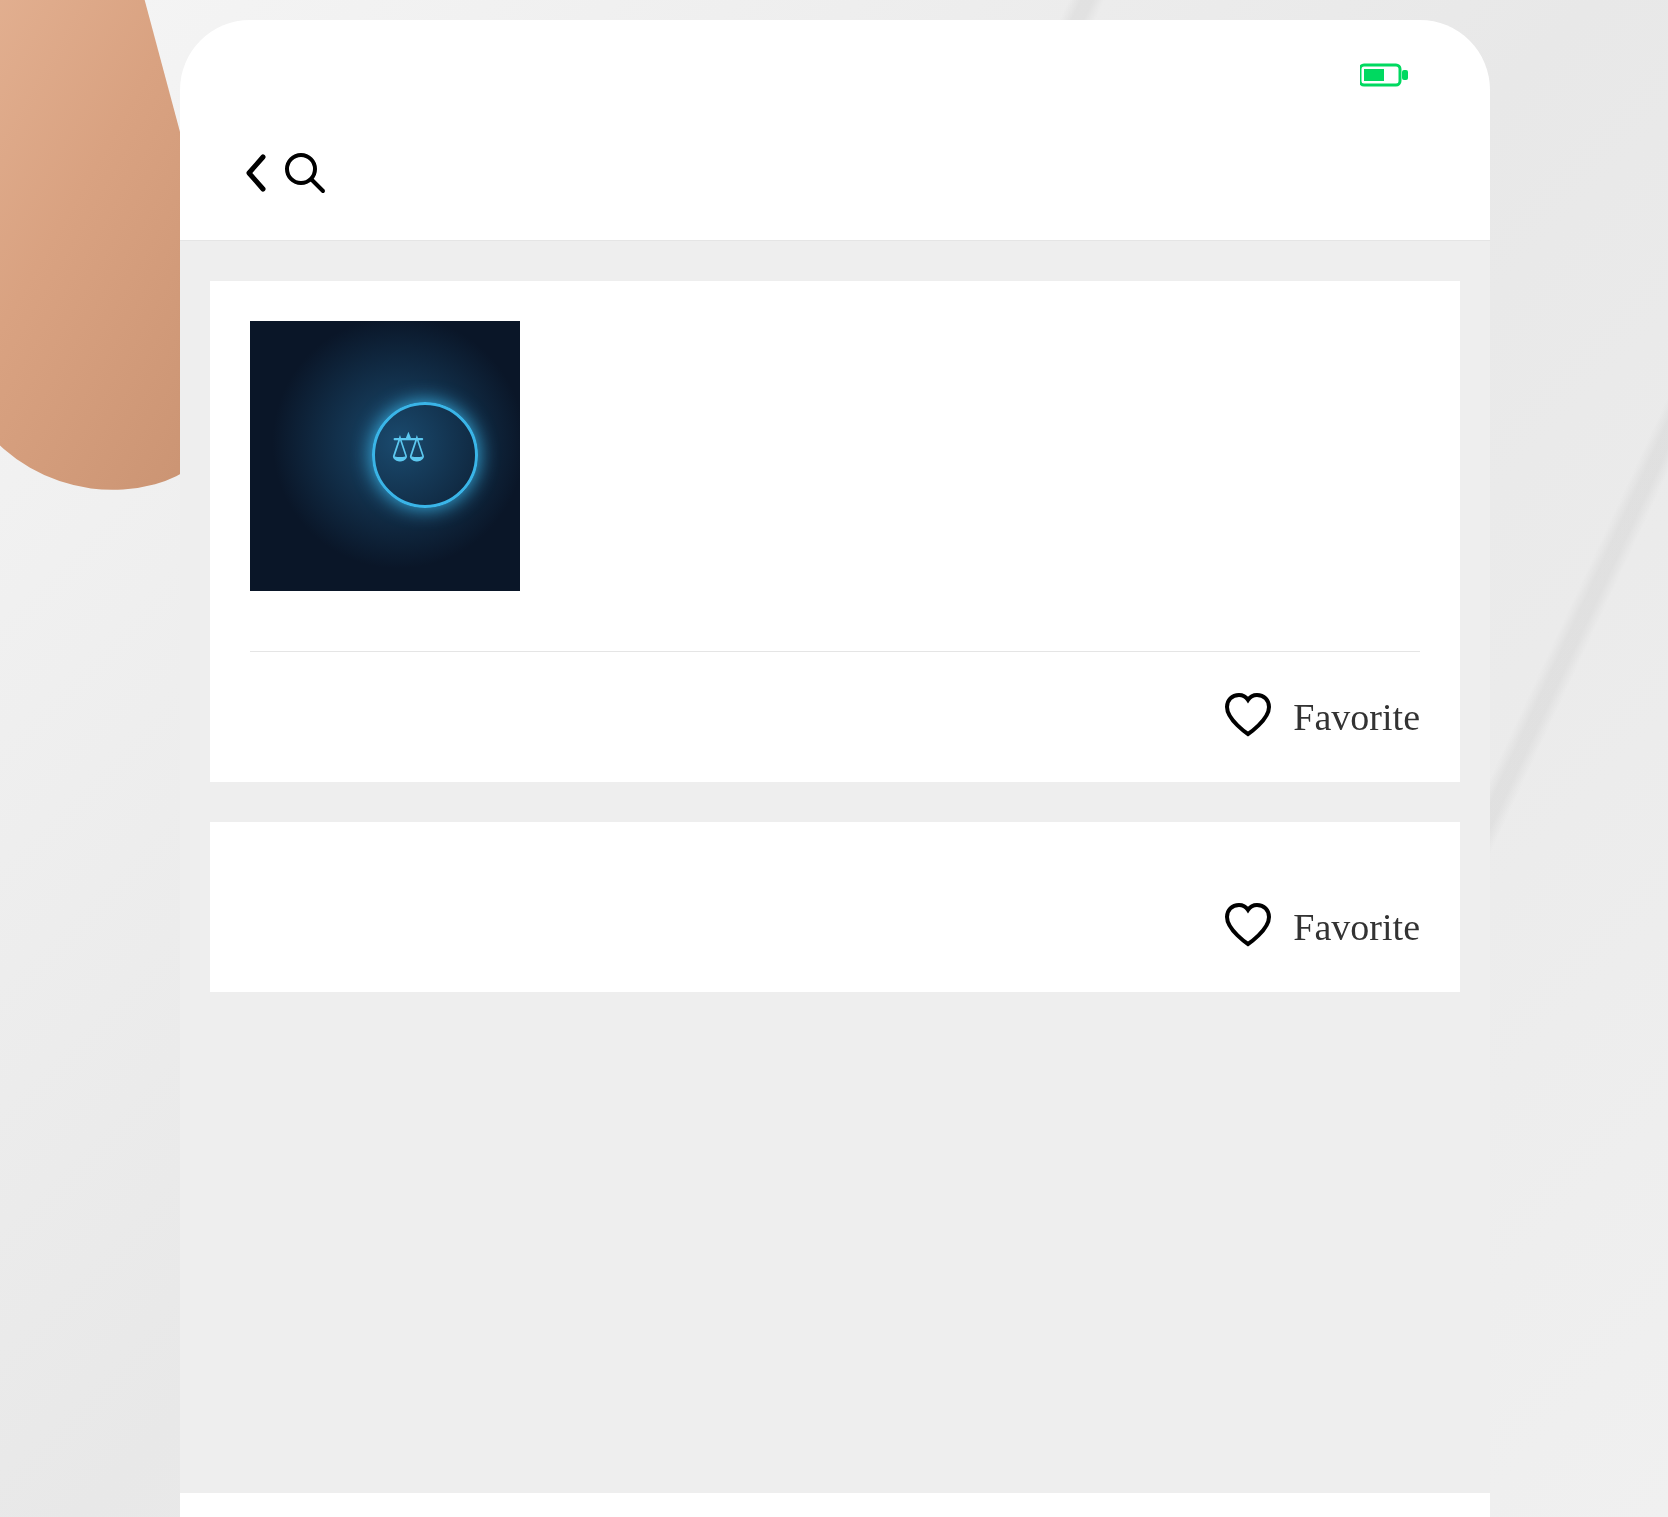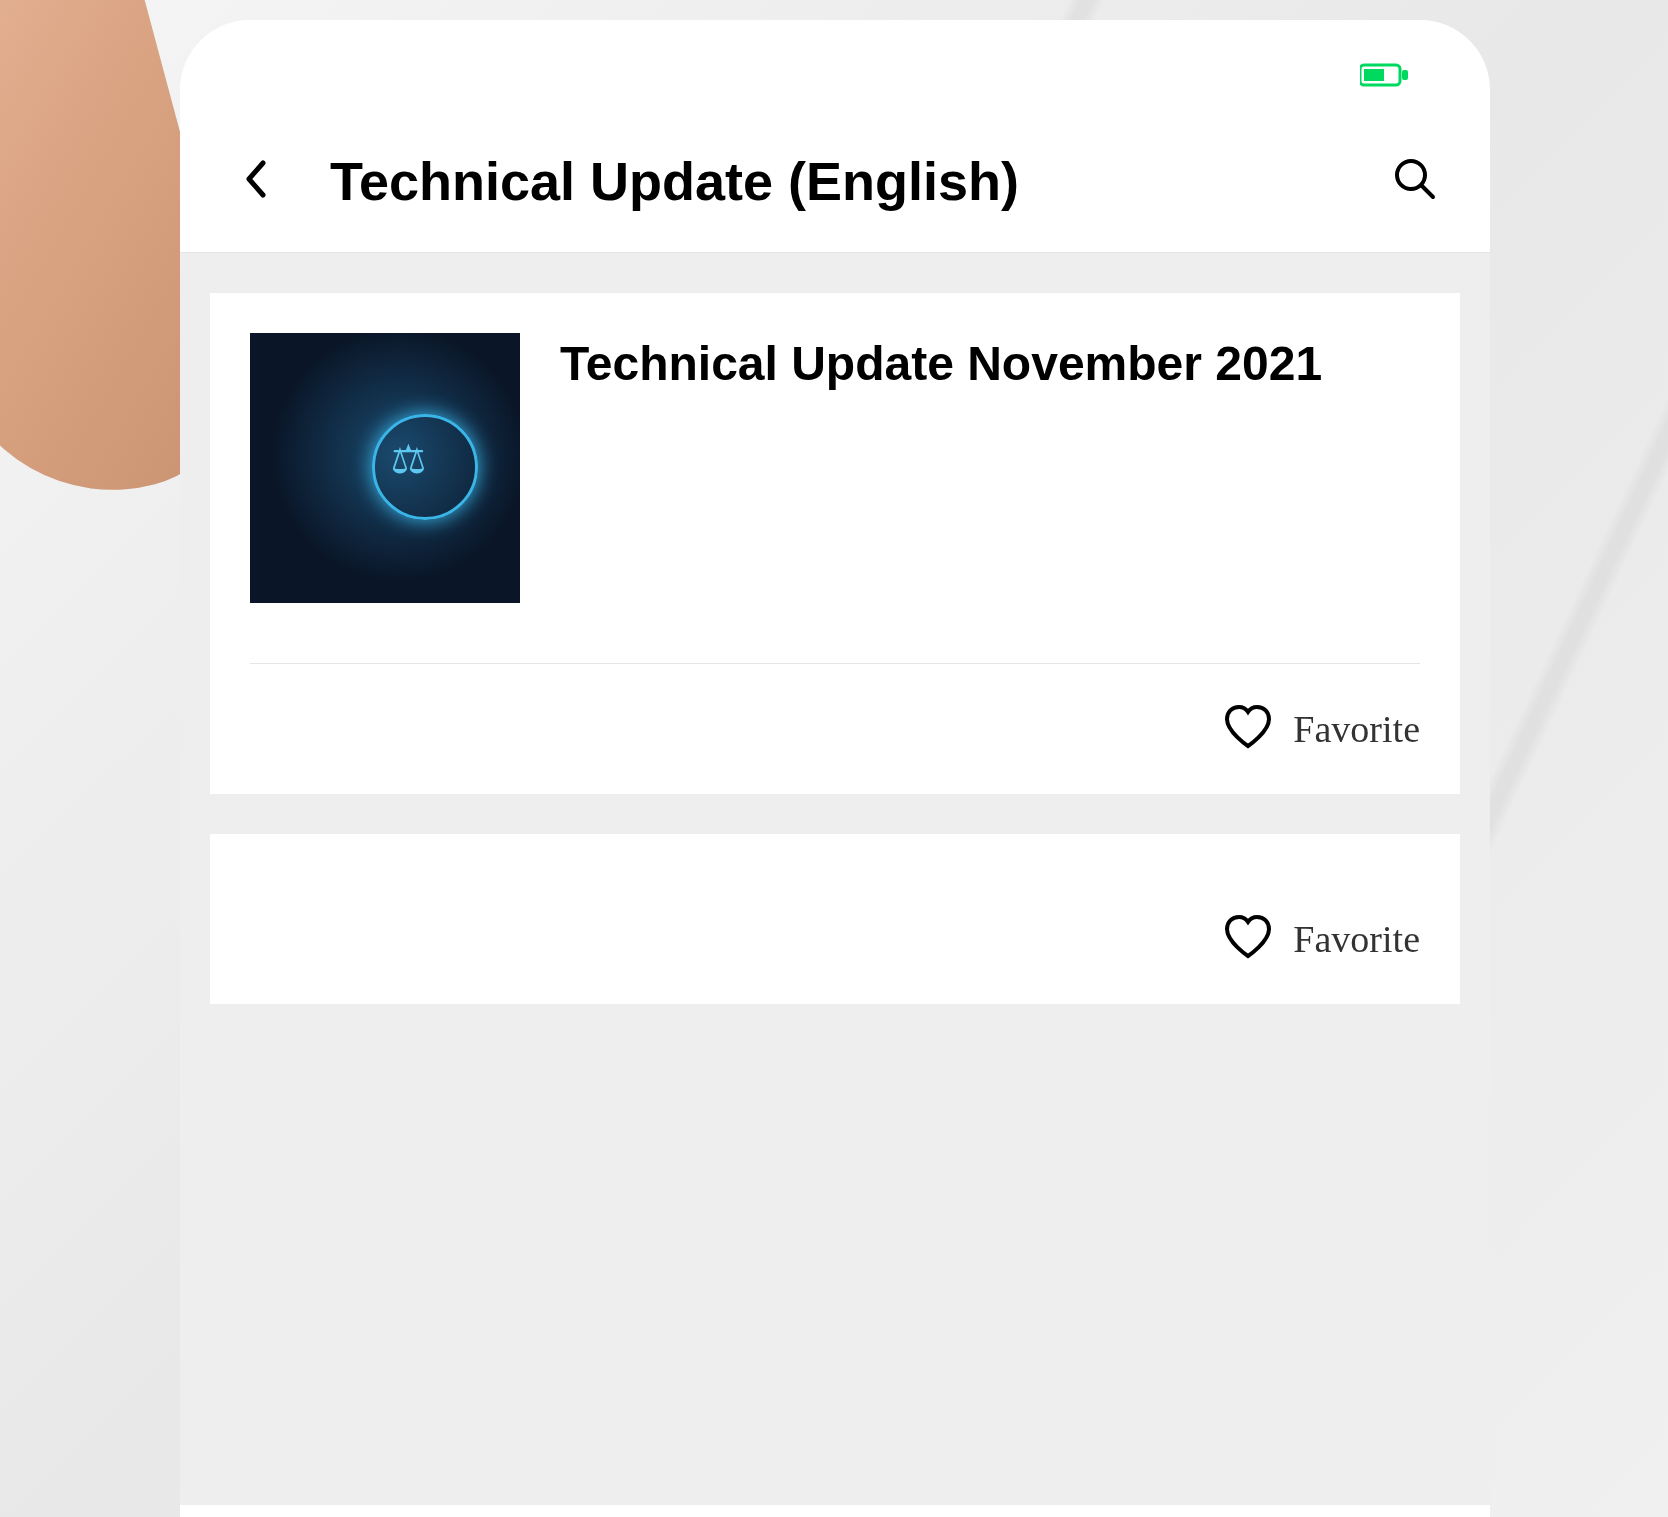--- a/index.html
+++ b/index.html
@@ -254,37 +254,35 @@
   </div>
 
   <div class="header">
     <div class="back-button">
       <span>
         <svg viewBox="0 0 24 40">
           <path d="M20 4 L6 20 L20 36" fill="none" stroke="#000" stroke-width="5" stroke-linecap="round" stroke-linejoin="round"></path>
         </svg>
       </span>
     </div>
-    <h1 class="page-title">Technical Update (English)</h1>
     <div class="search-button">
       <span>
         <svg viewBox="0 0 44 44">
           <circle cx="18" cy="18" r="14" fill="none" stroke="#000" stroke-width="4"></circle>
           <line x1="29" y1="29" x2="40" y2="40" stroke="#000" stroke-width="4" stroke-linecap="round"></line>
         </svg>
       </span>
     </div>
   </div>
 
   <div class="content-area">
 
     <div class="card">
       <div class="card-body">
         <div class="card-thumbnail thumb-legal"></div>
-        <div class="card-title">Technical Update November 2021</div>
       </div>
       <div class="card-footer">
         <div class="favorite-button">
           <span class="heart-icon">
             <svg viewBox="0 0 50 46">
               <path d="M25 42 C25 42 4 28 4 15 C4 8 9 3 16 3 C20 3 23 5 25 8 C27 5 30 3 34 3 C41 3 46 8 46 15 C46 28 25 42 25 42 Z" fill="none" stroke="#000" stroke-width="4"></path>
             </svg>
           </span>
           <span class="favorite-label">Favorite</span>
         </div>

